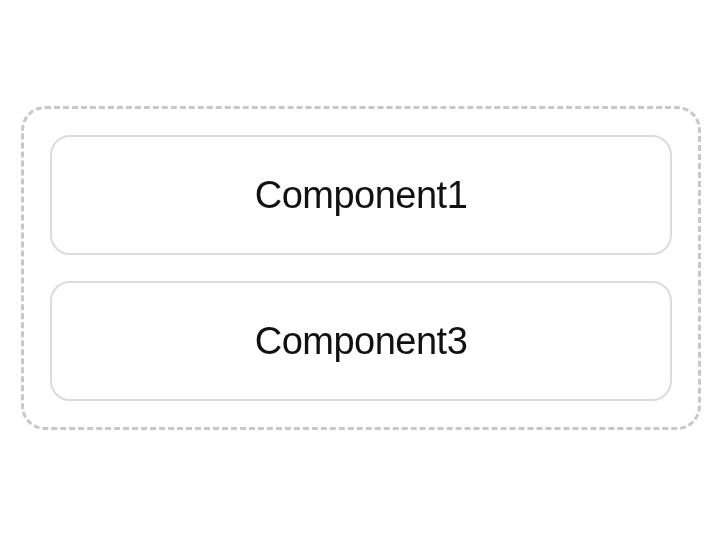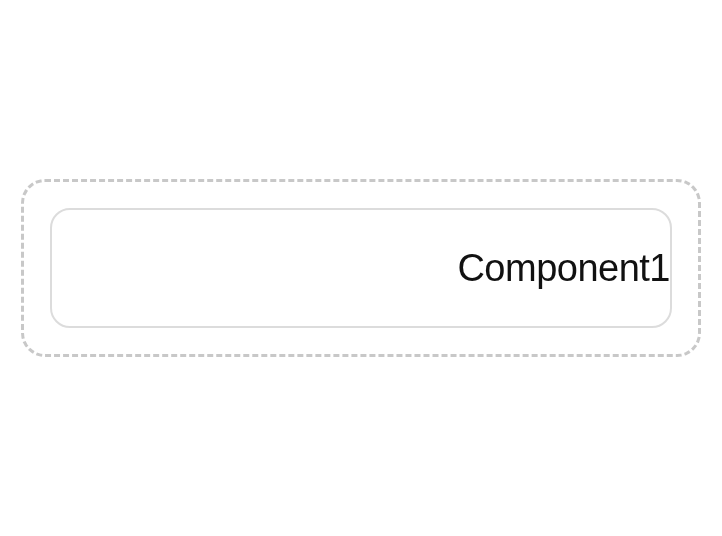--- a/index.html
+++ b/index.html
@@ -25,30 +25,33 @@
       display: flex;
       flex-direction: column;
       gap: 26px;
     }
     .component-box {
       border: 2px solid #dcdcdc;
       border-radius: 20px;
       background: #ffffff;
       display: flex;
       align-items: center;
-      justify-content: flex-end;
+      justify-content: center;
       height: 120px;
     }
     .component-label {
       font-size: 38px;
       font-weight: 400;
       color: #111111;
       letter-spacing: -0.5px;
     }
   </style>
 </head>
 <body>
 
 <div class="container">
   <div class="component-box">
     <span class="component-label">Component1</span>
   </div>
+  <div class="component-box">
+    <span class="component-label">Component3</span>
+  </div>
 </div>
 
 </body></html>

